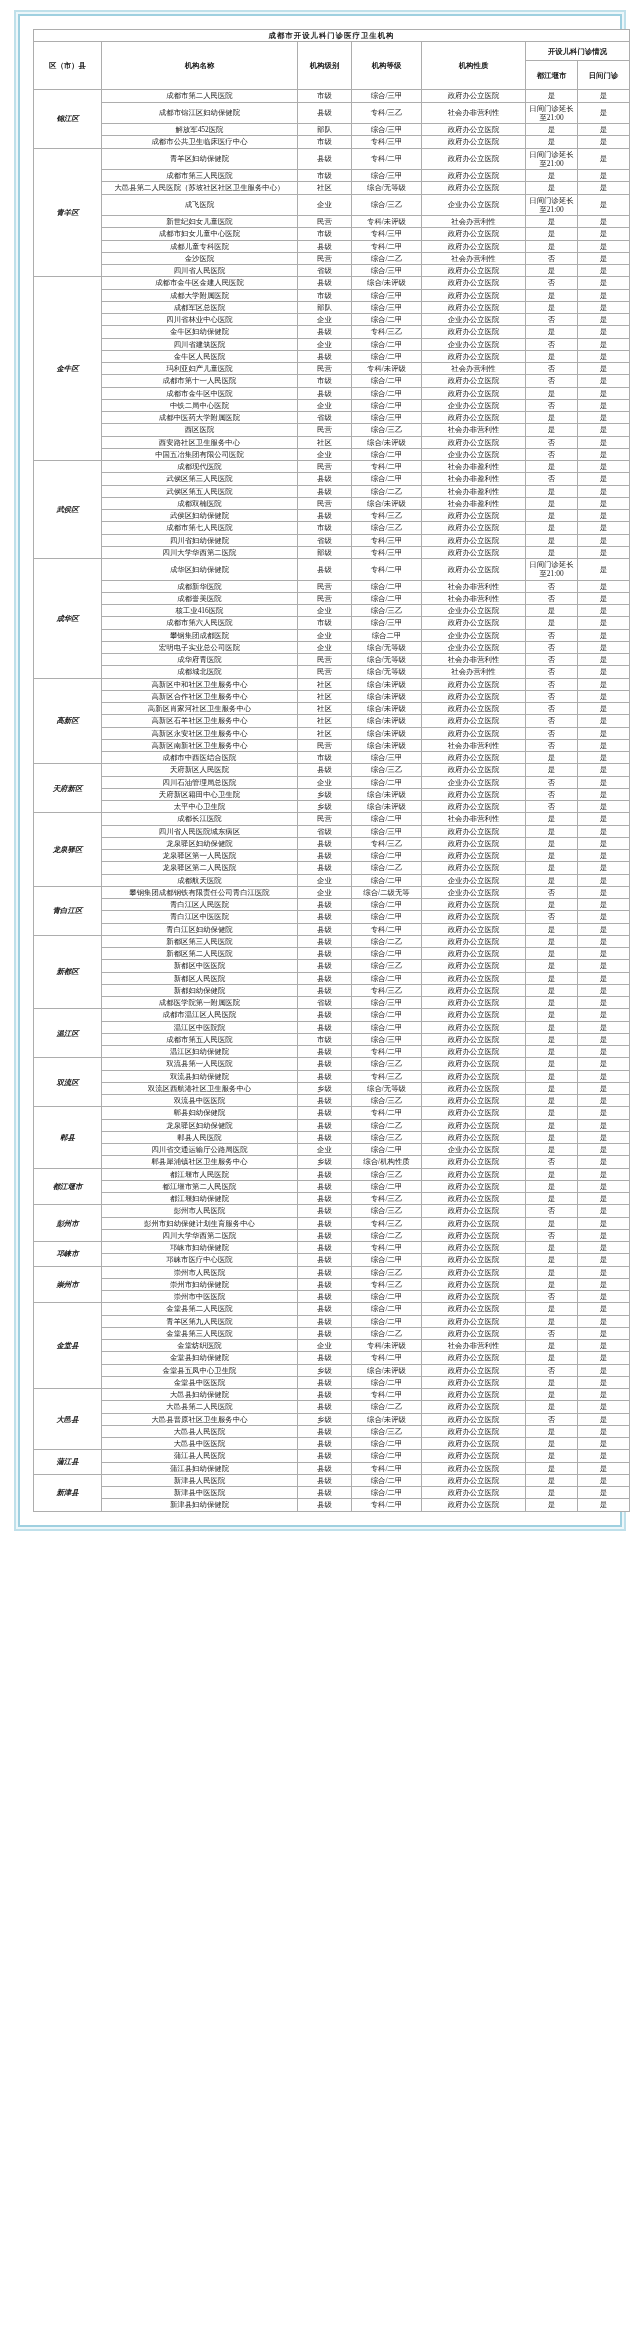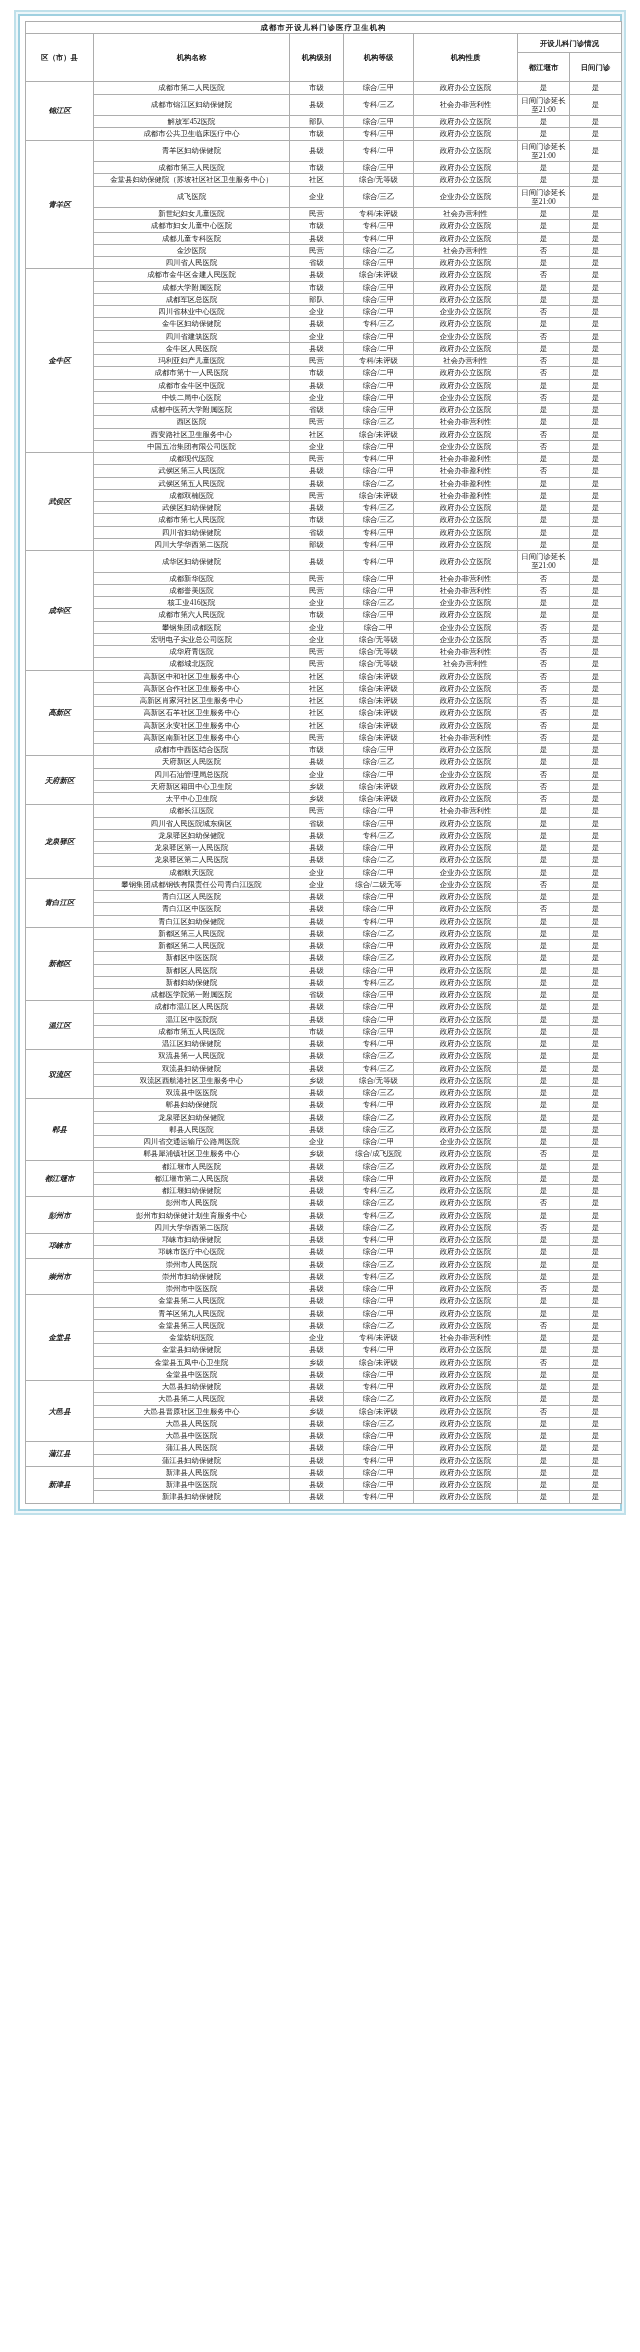--- a/index.html
+++ b/index.html
@@ -14,21 +14,21 @@
     padding:10px 14px 12px 14px;
   }
   
   .frame-outer{
     border:2px solid #bfe0ea;
     padding:2px;
     background:#eef7fa;
   }
   .frame-inner{
     border:2px solid #9fd0e0;
-    padding:5px;
+    padding:13px;
     background:#ffffff;
   }
   table.sheet{
     border-collapse:collapse;
     width:100%;
     table-layout:fixed;
     background:#ffffff;
   }
   table.sheet td, table.sheet th{
     border:1px solid #adadad;
@@ -149,21 +149,21 @@
             </tr>
             <tr>
               <td>成都市第三人民医院</td>
               <td>市级</td>
               <td>综合/三甲</td>
               <td>政府办公立医院</td>
               <td>是</td>
               <td>是</td>
             </tr>
             <tr>
-              <td class="multi">金堂县妇幼保健院（苏坡社区社区卫生服务中心）</td>
+              <td class="multi">大邑县第二人民医院（苏坡社区社区卫生服务中心）</td>
               <td>社区</td>
               <td>综合/无等级</td>
               <td>政府办公立医院</td>
               <td>是</td>
               <td>是</td>
             </tr>
             <tr>
               <td>成飞医院</td>
               <td>企业</td>
               <td>综合/三乙</td>
@@ -786,21 +786,21 @@
               <td class="multi">四川省交通运输厅公路局医院</td>
               <td>企业</td>
               <td>综合/二甲</td>
               <td>企业办公立医院</td>
               <td>是</td>
               <td>是</td>
             </tr>
             <tr>
               <td class="multi">郫县犀浦镇社区卫生服务中心</td>
               <td>乡级</td>
-              <td>综合/成飞医院</td>
+              <td>综合/机构性质</td>
               <td>政府办公立医院</td>
               <td>否</td>
               <td>是</td>
             </tr>
             <tr class="sec-top">
               <td class="region" rowspan="3">都江堰市</td>
               <td>都江堰市人民医院</td>
               <td>县级</td>
               <td>综合/三乙</td>
               <td>政府办公立医院</td>

